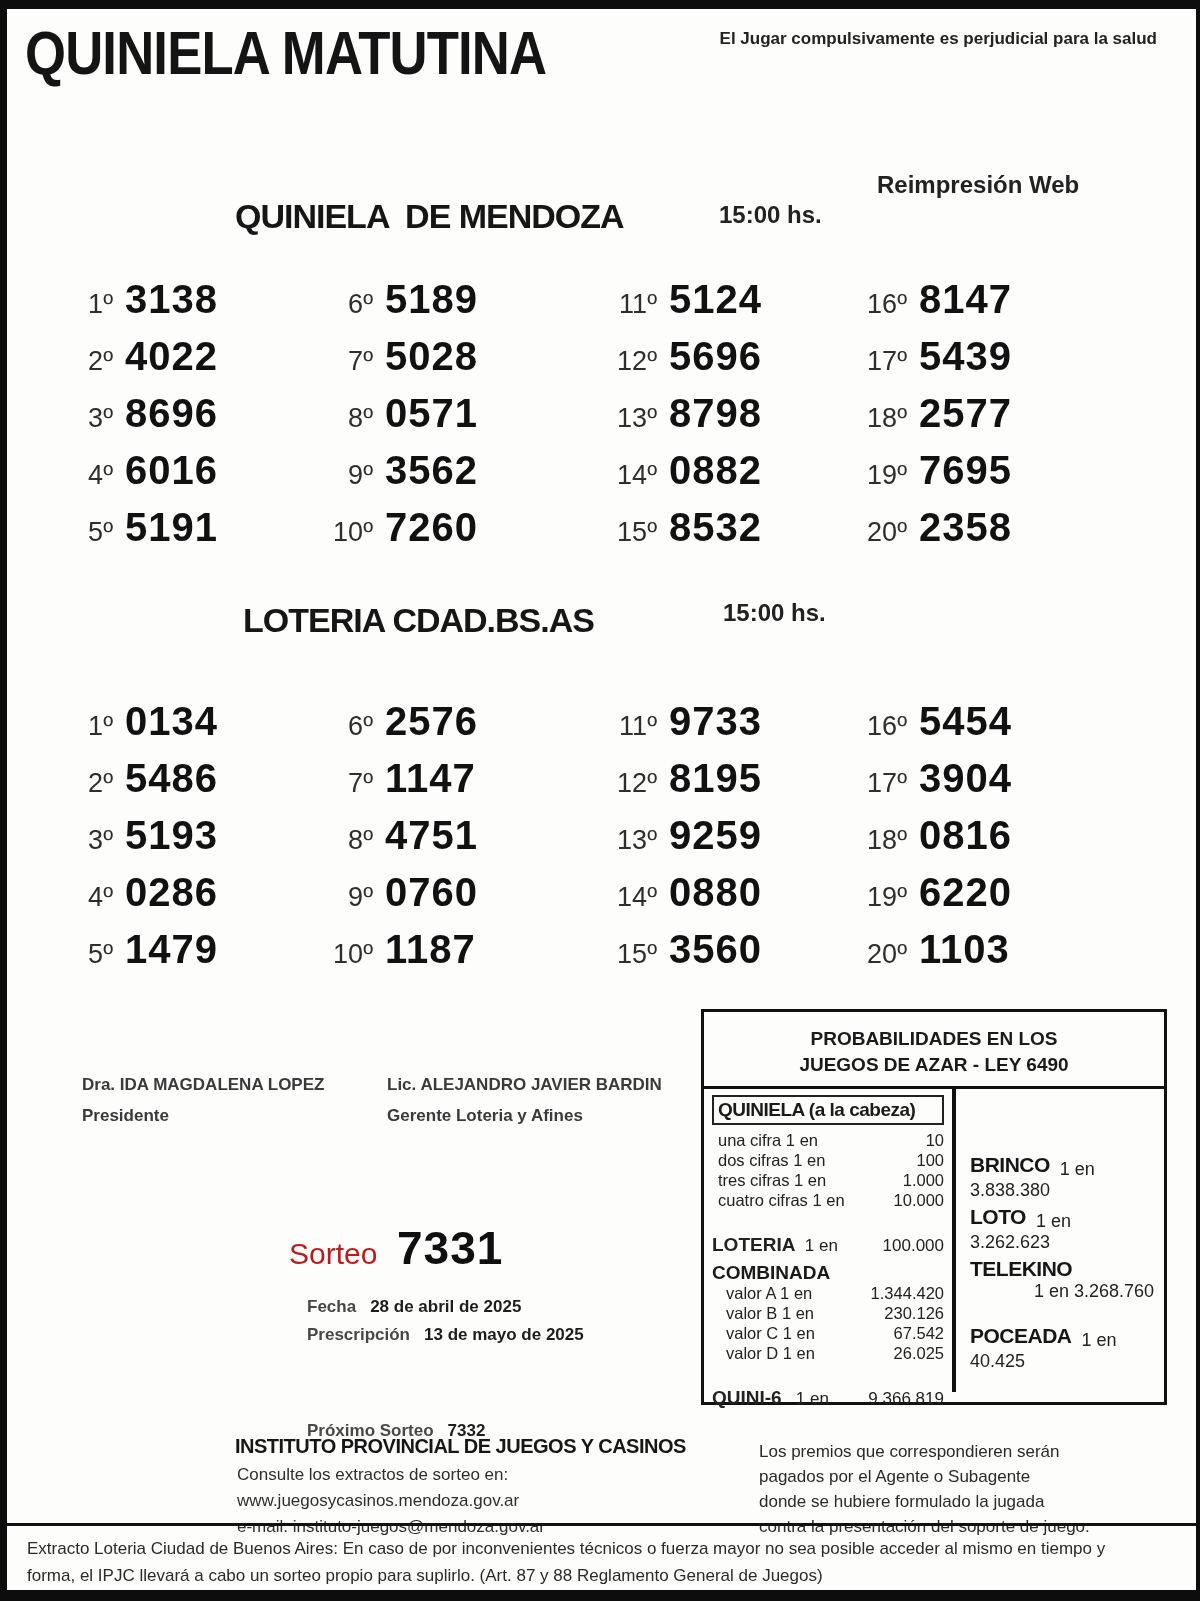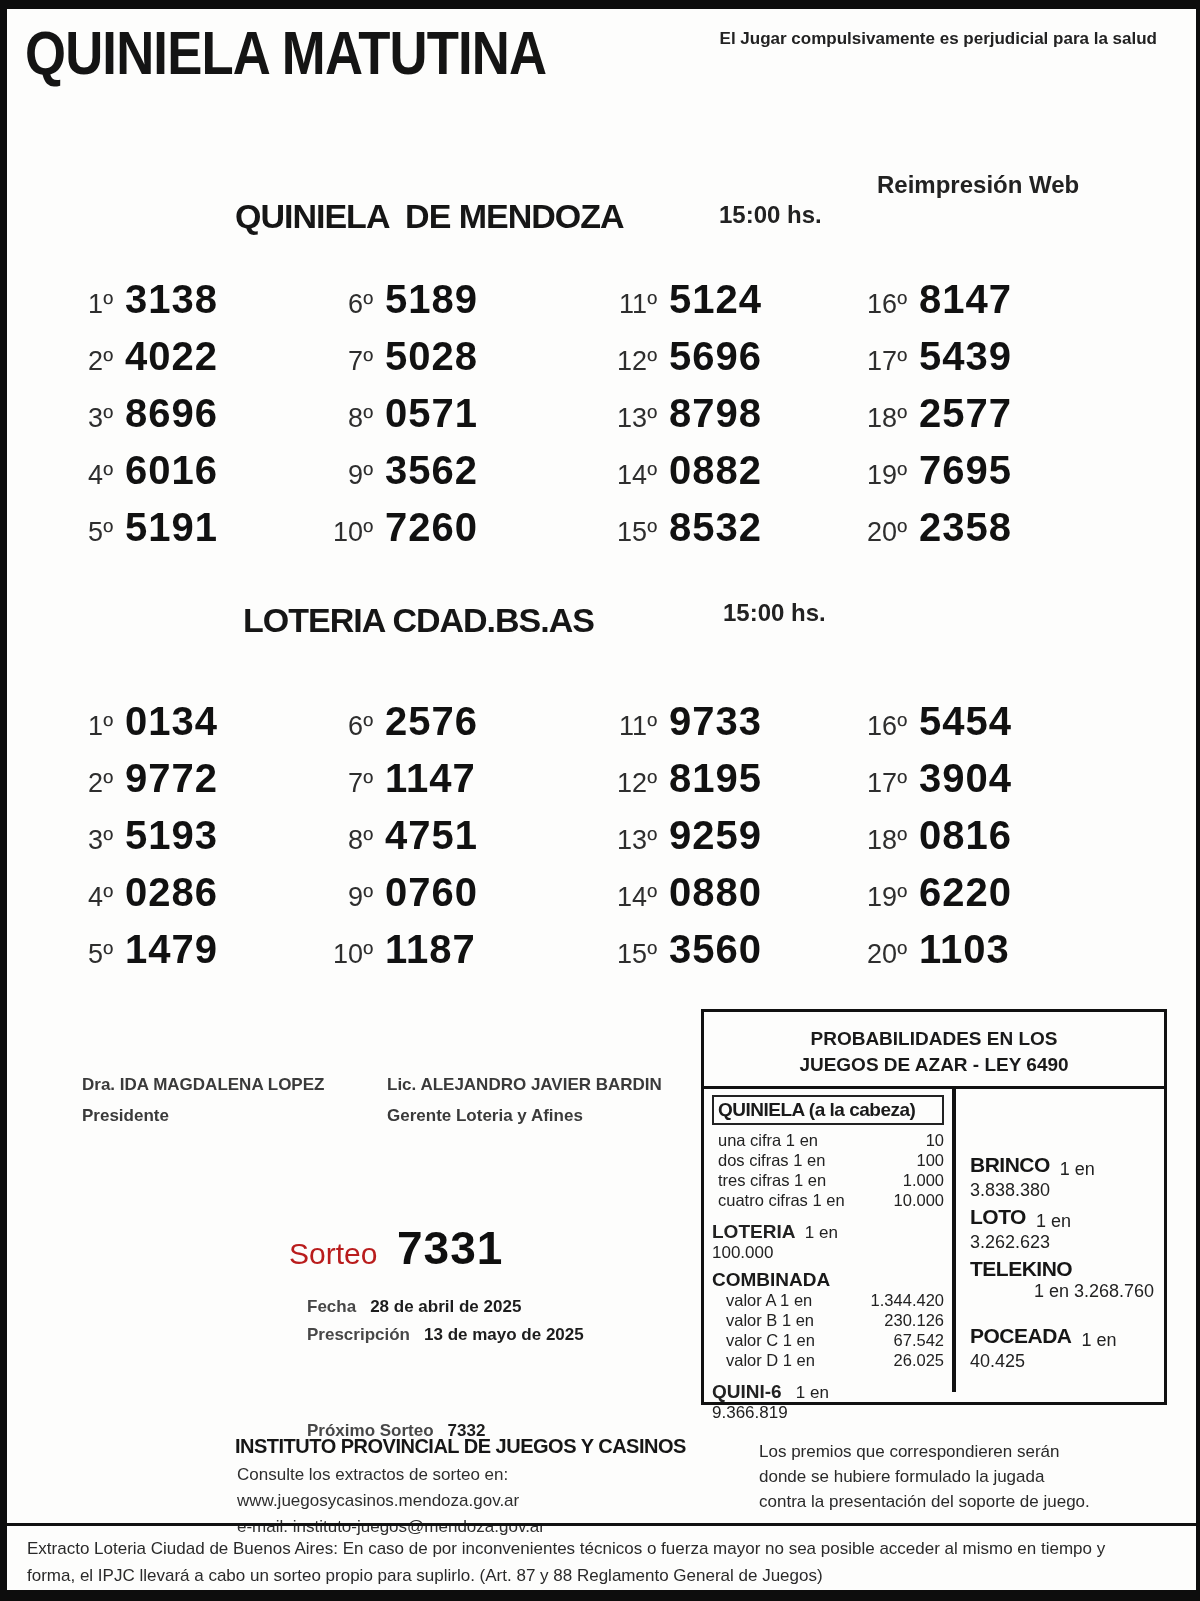--- a/index.html
+++ b/index.html
@@ -58,21 +58,21 @@
   #prob-left{width:252px;border-right:4px solid #111;padding:6px 8px 4px 8px;}
   #prob-right{flex:1;padding:64px 10px 0 14px;}
   .q-header{
     border:2px solid #222;font-weight:bold;font-size:19px;color:#1a1a1a;
     padding:2px 4px;margin-bottom:5px;letter-spacing:-0.5px;white-space:nowrap;
   }
   .prow{display:flex;justify-content:space-between;align-items:baseline;
         font-size:16.5px;line-height:20px;color:#222;padding-left:6px;}
   .prow .pval{text-align:right;}
   .prow-head{font-weight:bold;font-size:19px;color:#1a1a1a;margin-top:7px;padding-left:0;}
-  .prow-game{margin-top:12px;padding-left:0;font-size:17px;flex-direction:column;}
+  .prow-game{margin-top:25px;padding-left:0;font-size:17px;}
   .prow-game .gname{font-weight:bold;font-size:19px;}
   .game{margin-bottom:7px;}
   .game .gname{font-weight:bold;font-size:21px;color:#161616;letter-spacing:-0.5px;}
   .game .gval{font-size:18px;color:#222;margin-left:10px;position:relative;top:3px;}
   .game .gval-block{display:block;text-align:right;font-size:18px;color:#222;margin-top:0px;}
   .game-poceada{margin-top:22px;}
   
   .adv-title{left:742px;top:1398px;width:360px;text-align:center;
              font-size:19px;font-weight:bold;color:#1a1a1a;}
   .adv-lines{left:752px;top:1430px;width:370px;font-size:17px;color:#2a2a2a;}
@@ -188,21 +188,21 @@
   <div class="abs section-title" style="left:236px;top:592px;">LOTERIA CDAD.BS.AS</div>
   <div class="abs section-time" style="left:716px;top:590px;">15:00 hs.</div>
 
   <div class="ncol" style="left:48px;top:690px;">
     <div class="nrow">
         <span class="pos">1º</span>
         <span class="num">0134</span>
       </div>
     <div class="nrow">
         <span class="pos">2º</span>
-        <span class="num">9772</span>
+        <span class="num">5486</span>
       </div>
     <div class="nrow">
         <span class="pos">3º</span>
         <span class="num">5193</span>
       </div>
     <div class="nrow">
         <span class="pos">4º</span>
         <span class="num">0286</span>
       </div>
     <div class="nrow">
@@ -361,20 +361,21 @@
         </div>
         <div class="game game-poceada">
           <span class="gname">POCEADA</span><span class="gval">1 en 40.425</span>
         </div>
       </div>
     </div>
   </div>
 
   <div class="abs adv-lines">
     <div>Los premios que correspondieren serán</div>
+    <div>pagados por el Agente o Subagente</div>
     <div>donde se hubiere formulado la jugada</div>
     <div>contra la presentación del soporte de juego.</div>
   </div>
 
   <div class="abs inst-name">INSTITUTO PROVINCIAL DE JUEGOS Y CASINOS</div>
   <div class="abs inst-line" style="left:230px;top:1456px;">Consulte los extractos de sorteo en:</div>
   <div class="abs inst-line" style="left:230px;top:1482px;">www.juegosycasinos.mendoza.gov.ar</div>
   <div class="abs inst-line" style="left:230px;top:1508px;">e-mail:  instituto-juegos@mendoza.gov.ar</div>
 
   <div class="abs" id="footer-rule"></div>

